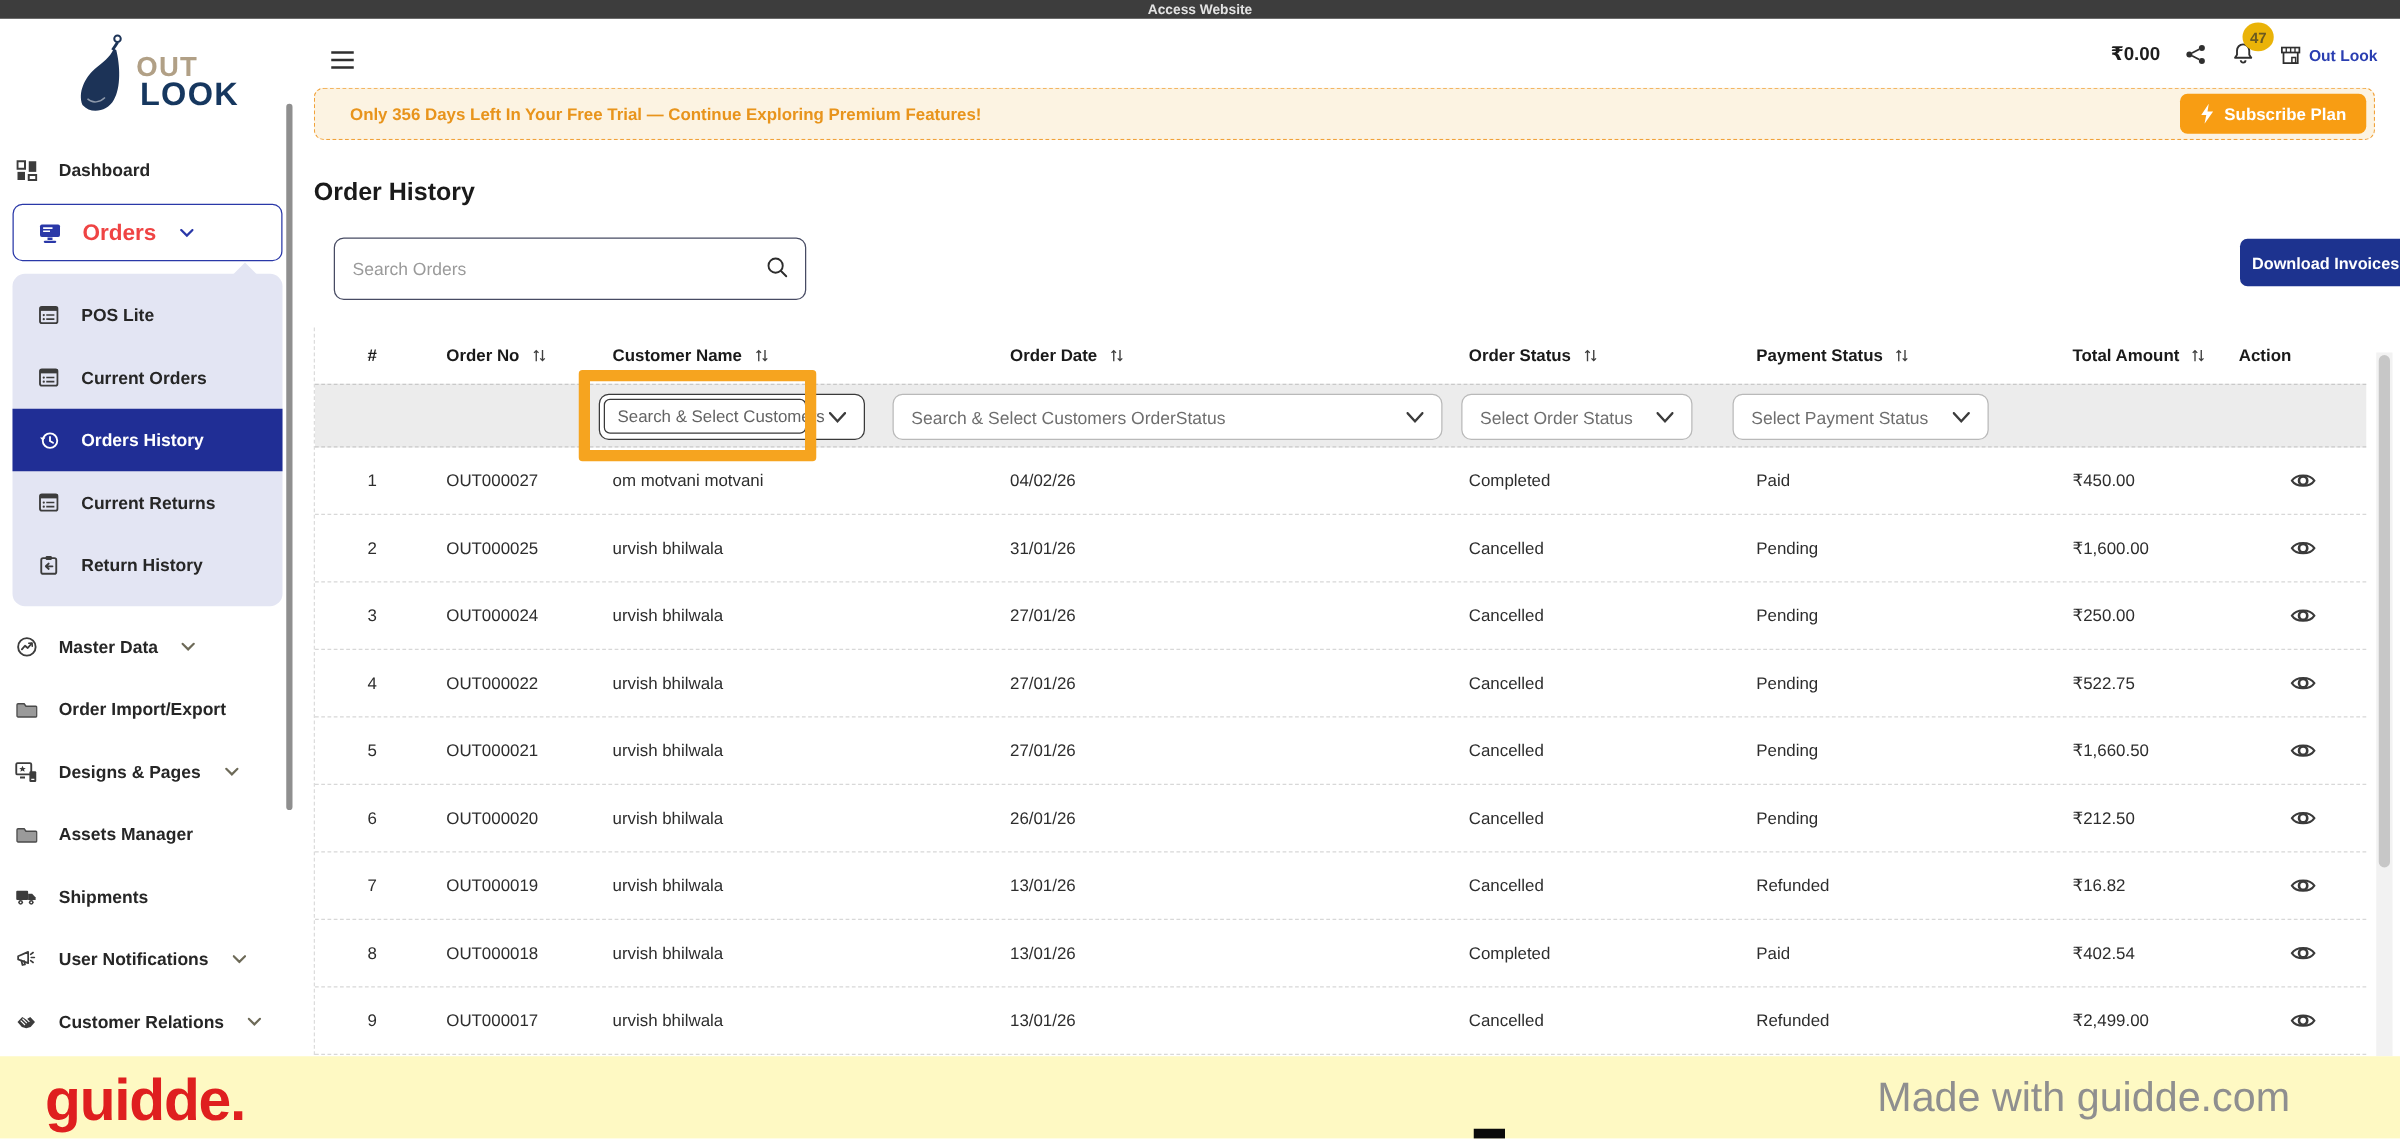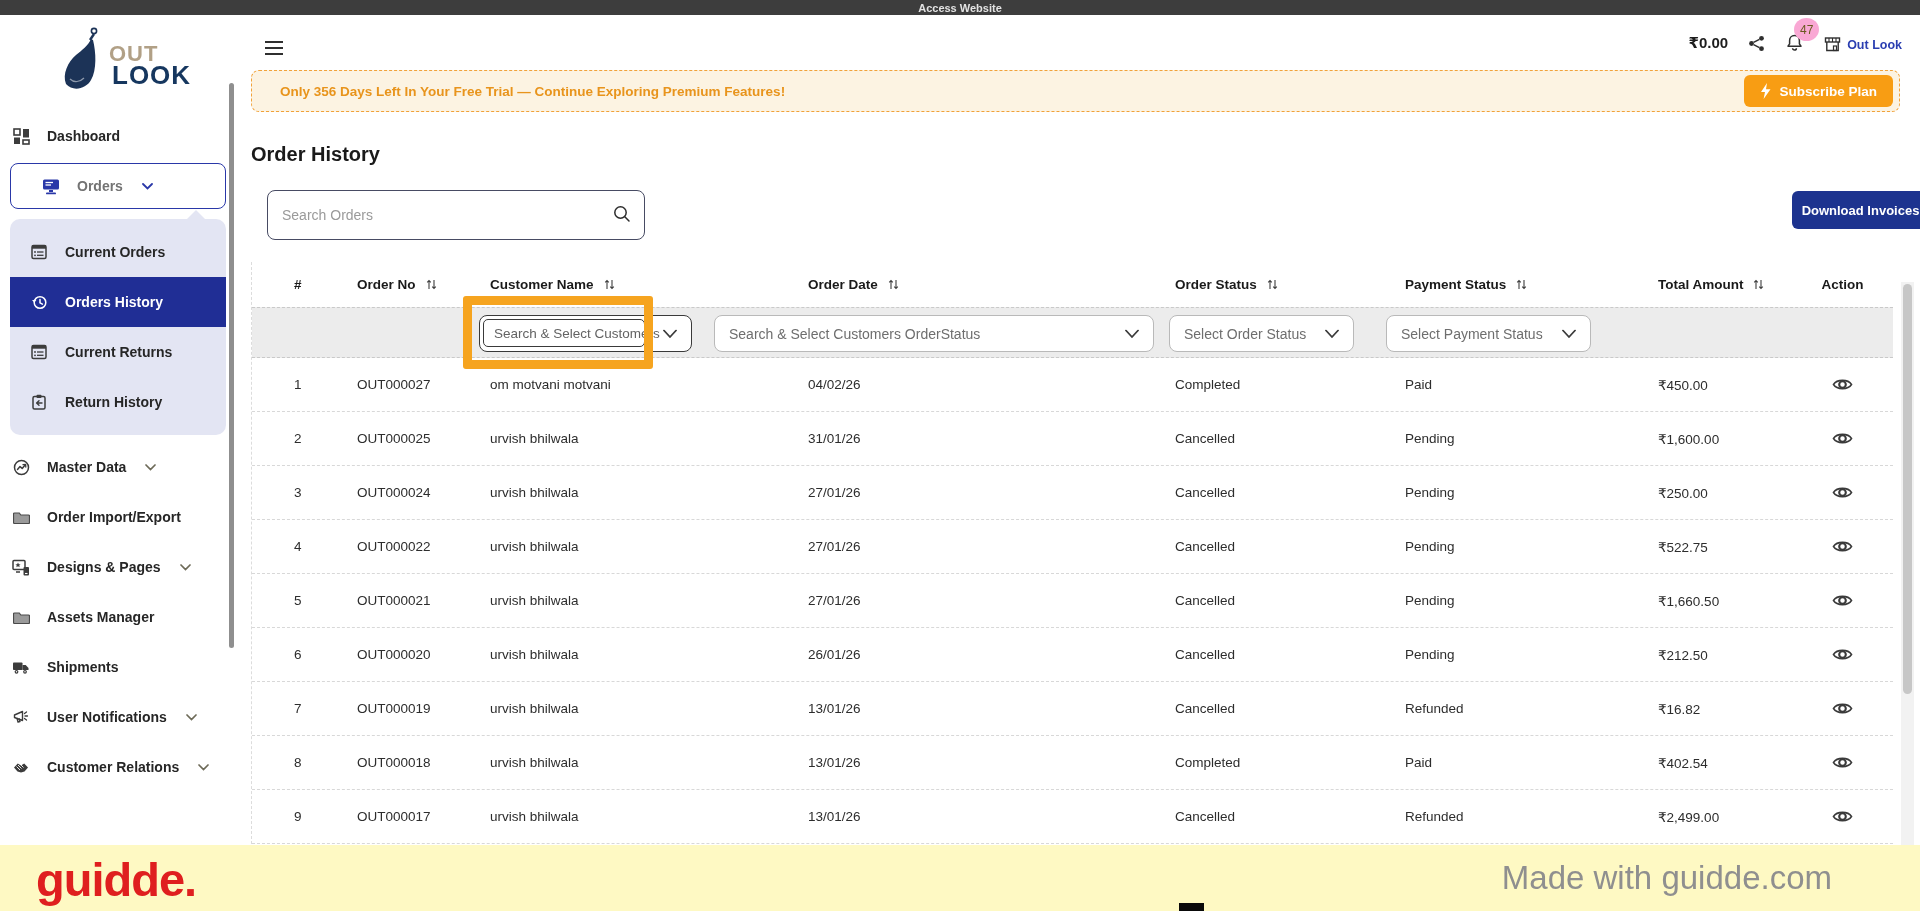--- a/index.html
+++ b/index.html
@@ -15,38 +15,38 @@
   .sidebar { position:absolute; left:0; top:15px; width:236px; height:896px; background:#fff; z-index:5; }
   .logo { position:relative; height:96px; cursor:pointer; }
   .logo .dress { position:absolute; left:60px; top:12px; }
   .logo .out  { position:absolute; left:109px; top:26px; font-size:22px; font-weight:800; letter-spacing:1px; color:#b1a086; }
   .logo .look { position:absolute; left:112px; top:45px; font-size:26px; font-weight:800; letter-spacing:1px; color:#16375f; }
   .nav-row { height:50px; display:flex; align-items:center; padding-left:12px; gap:17px;
     font-size:14px; font-weight:600; color:#262626; cursor:pointer; }
   .nav-row .ico { width:18px; height:18px; flex:0 0 18px; display:flex; align-items:center; justify-content:center; color:#3c3c3c; }
   .chev-s { margin-left:2px; }
   .orders-box { margin:2px 10px 0 10px; height:46px; border:1.5px solid #2a38a8; border-radius:8px;
-    display:flex; align-items:center; padding-left:31px; gap:17px; font-size:14px; font-weight:700; color:#737373; cursor:pointer; }
+    display:flex; align-items:center; padding-left:20px; gap:17px; font-size:18px; font-weight:700; color:#ef4444; cursor:pointer; }
   .orders-box .ico { width:18px; height:18px; display:flex; align-items:center; justify-content:center; color:#2a38a8; }
   .submenu { position:relative; margin:10px 10px 0 10px; background:#e3e5f3; border-radius:10px; padding:8px 0; }
   .submenu:before { content:""; position:absolute; top:-9px; right:20px; width:0; height:0;
     border-left:10px solid transparent; border-right:10px solid transparent; border-bottom:10px solid #e3e5f3; }
   .submenu .nav-row { padding-left:20px; }
   .submenu .nav-row.active { background:#202e95; color:#fff; }
   .submenu .nav-row.active .ico { color:#fff; }
   .side-scroll { position:absolute; left:229px; top:83px; width:5px; height:565px; background:#8f8f8f; border-radius:3px; z-index:6; }
 
   
   .hamburger { position:absolute; left:265px; top:41px; width:18px; height:14px; cursor:pointer; z-index:6; }
   .hamburger i { display:block; height:2px; background:#2f2f2f; margin-bottom:4px; }
   .hdr-right { position:absolute; right:18px; top:33px; display:flex; align-items:flex-end; gap:20px; z-index:6; }
   .balance { font-size:15px; font-weight:600; color:#1d1d1d; }
   .icon-btn { position:relative; display:flex; align-items:center; justify-content:center; cursor:pointer; }
   .bell-badge { position:absolute; top:-15px; left:9px; width:25px; height:23px; border-radius:50%;
-    background:#f9a8d4; color:#6b5a20; font-size:12px; font-weight:400; display:flex; align-items:center; justify-content:center; }
+    background:#eab308; color:#6b5a20; font-size:12px; font-weight:700; display:flex; align-items:center; justify-content:center; }
   .store-link { display:flex; align-items:center; gap:6px; cursor:pointer; }
   .store-link span { font-size:12.5px; font-weight:700; color:#2a3eb1; }
 
   
   .banner { position:absolute; left:251px; top:70px; width:1649px; height:42px; background:#fcf3e2;
     border:1.6px dashed #f1a23a; border-radius:8px; display:flex; align-items:center; justify-content:space-between;
     padding:0 6px 0 28px; z-index:6; }
   .banner-msg { font-size:13.5px; font-weight:700; color:#e8941c; }
   .subscribe-btn { height:32px; background:#f89d13; border:none; border-radius:6px; color:#fff;
     font-family:inherit; font-size:13.5px; font-weight:700; display:flex; align-items:center; gap:8px; padding:0 16px; cursor:pointer; }
@@ -146,20 +146,33 @@
       </span>
       <span>Orders</span>
       <span class="chev-s">
         <svg width="11" height="7" viewBox="0 0 11 7">
             <polyline points="1,1 5.5,5.5 10,1" fill="none" stroke="#2a38a8" stroke-width="1.8" stroke-linecap="round"></polyline>
           </svg>
       </span>
     </div>
 
     <div class="submenu">
+      <div class="nav-row">
+        <span class="ico">
+          <svg width="16" height="16" viewBox="0 0 16 16">
+            <rect x="1" y="1.5" width="14" height="13" rx="1.5" fill="none" stroke="currentColor" stroke-width="1.5"></rect>
+            <rect x="1" y="1.5" width="14" height="3.2" fill="currentColor"></rect>
+            <circle cx="4" cy="8" r="0.9" fill="currentColor"></circle>
+              <line x1="6" y1="8" x2="12.5" y2="8" stroke="currentColor" stroke-width="1.3"></line>
+            <circle cx="4" cy="11.3" r="0.9" fill="currentColor"></circle>
+              <line x1="6" y1="11.3" x2="12.5" y2="11.3" stroke="currentColor" stroke-width="1.3"></line>
+          </svg>
+        </span>
+        <span>POS Lite</span>
+      </div>
       <div class="nav-row">
         <span class="ico">
           <svg width="16" height="16" viewBox="0 0 16 16">
             <rect x="1" y="1.5" width="14" height="13" rx="1.5" fill="none" stroke="currentColor" stroke-width="1.5"></rect>
             <rect x="1" y="1.5" width="14" height="3.2" fill="currentColor"></rect>
             <circle cx="4" cy="8" r="0.9" fill="currentColor"></circle>
               <line x1="6" y1="8" x2="12.5" y2="8" stroke="currentColor" stroke-width="1.3"></line>
             <circle cx="4" cy="11.3" r="0.9" fill="currentColor"></circle>
               <line x1="6" y1="11.3" x2="12.5" y2="11.3" stroke="currentColor" stroke-width="1.3"></line>
           </svg>
@@ -418,21 +431,21 @@
       </div>
       <div class="th pl25">
         <span>Total Amount</span>
         <span class="sort">
             <svg width="11" height="11" viewBox="0 0 11 11">
               <path d="M3 10 V1.5 M1.2 3.3 L3 1.5 L4.8 3.3" fill="none" stroke="#3f3f3f" stroke-width="1.1"></path>
               <path d="M8 1 V9.5 M6.2 7.7 L8 9.5 L9.8 7.7" fill="none" stroke="#3f3f3f" stroke-width="1.1"></path>
             </svg>
           </span>
       </div>
-      <div class="th" style="justify-content:center;">
+      <div class="th" style="">
           <span>Action</span>
         </div>
     </div>
 
     <div class="filter-band">
       <div class="dd dd-customer">
         <span class="inner">
           <span>Search &amp; Select Customers</span>
         </span>
         <span class="chev">

